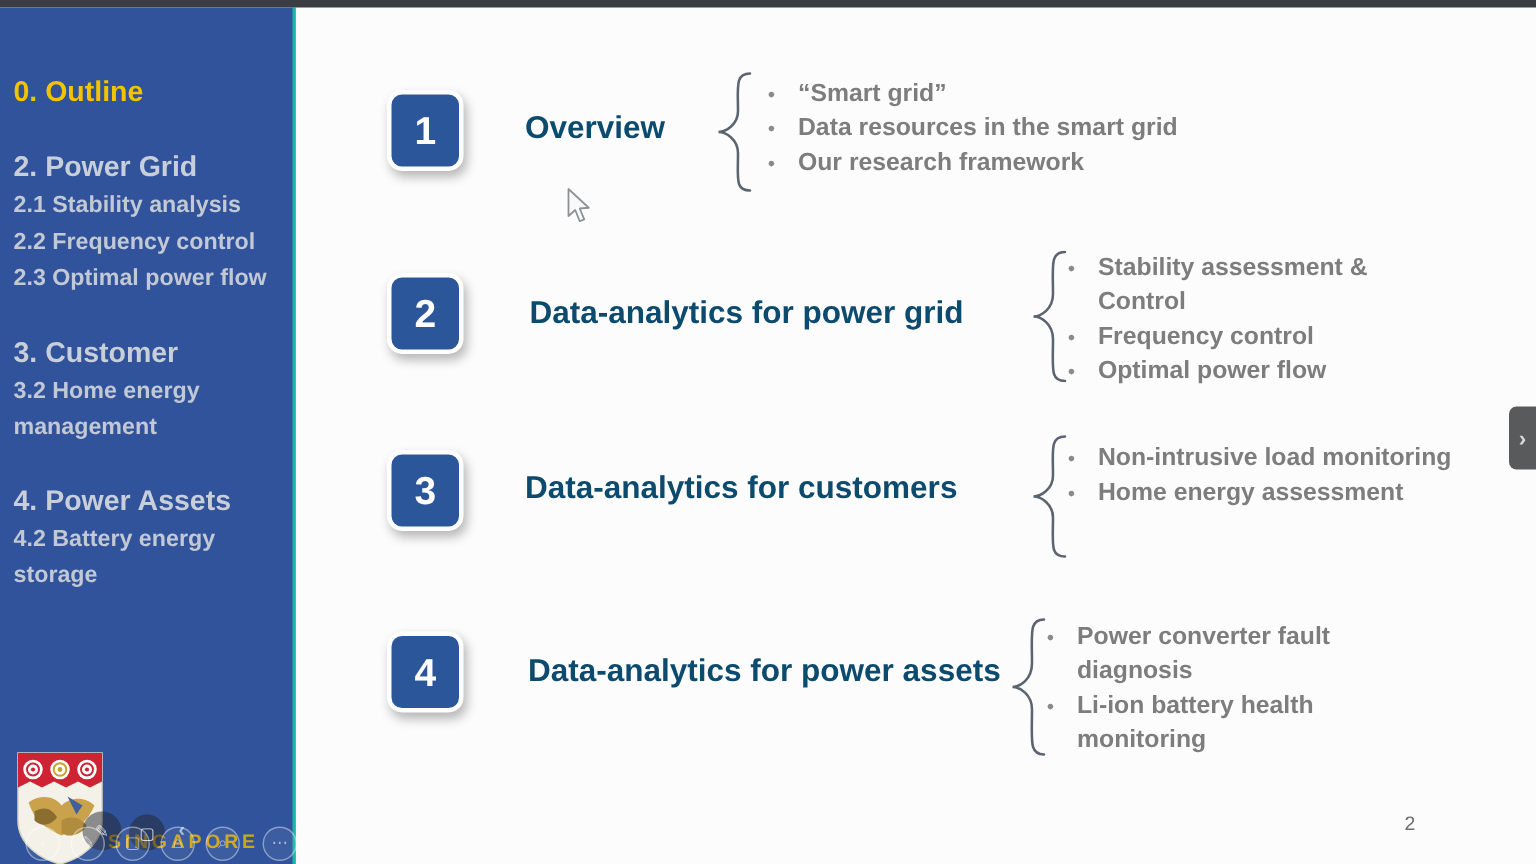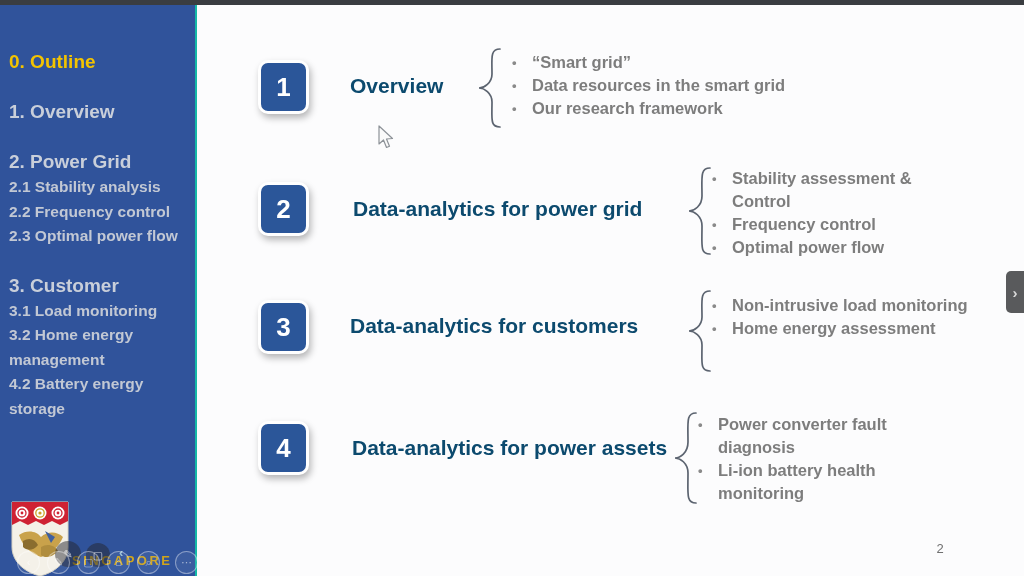--- a/index.html
+++ b/index.html
@@ -61,28 +61,27 @@
 </head>
 <body>
 
 <div id="screen">
 
   <div class="topbar"></div>
 
   <div class="sidebar">
     <div class="nav">
       <div class="nav-h first active">0. Outline</div>
-      <div class="nav-h">1. Overview</div>
       <div class="nav-h">2. Power Grid</div>
       <div class="nav-s">2.1 Stability analysis</div>
       <div class="nav-s">2.2 Frequency control</div>
       <div class="nav-s">2.3 Optimal power flow</div>
       <div class="nav-h">3. Customer</div>
-      <div class="nav-s">3.1 Load monitoring</div>
       <div class="nav-s">3.2 Home energy management</div>
+      <div class="nav-h">4. Power Assets</div>
       <div class="nav-s">4.2 Battery energy storage</div>
     </div>
 
     <div class="logo-wrap">
       <svg class="logo-shield" width="58" height="76" viewBox="0 0 58 76">
         <path d="M1 1 H57 V46 C57 62 42 72 29 75 C16 72 1 62 1 46 Z" fill="#f4f1e8" stroke="#d9d4c4" stroke-width="1"></path>
         <path d="M1 1 H57 V20 L49 24 41 20 33 24 25 20 17 24 9 20 1 24 Z" fill="#cf2233"></path>
         <circle cx="11" cy="12" r="6.5" fill="#fff"></circle>
           <circle cx="11" cy="12" r="4" fill="none" stroke="#cf2233" stroke-width="1.3"></circle>
           <circle cx="11" cy="12" r="1.4" fill="#cf2233"></circle>

